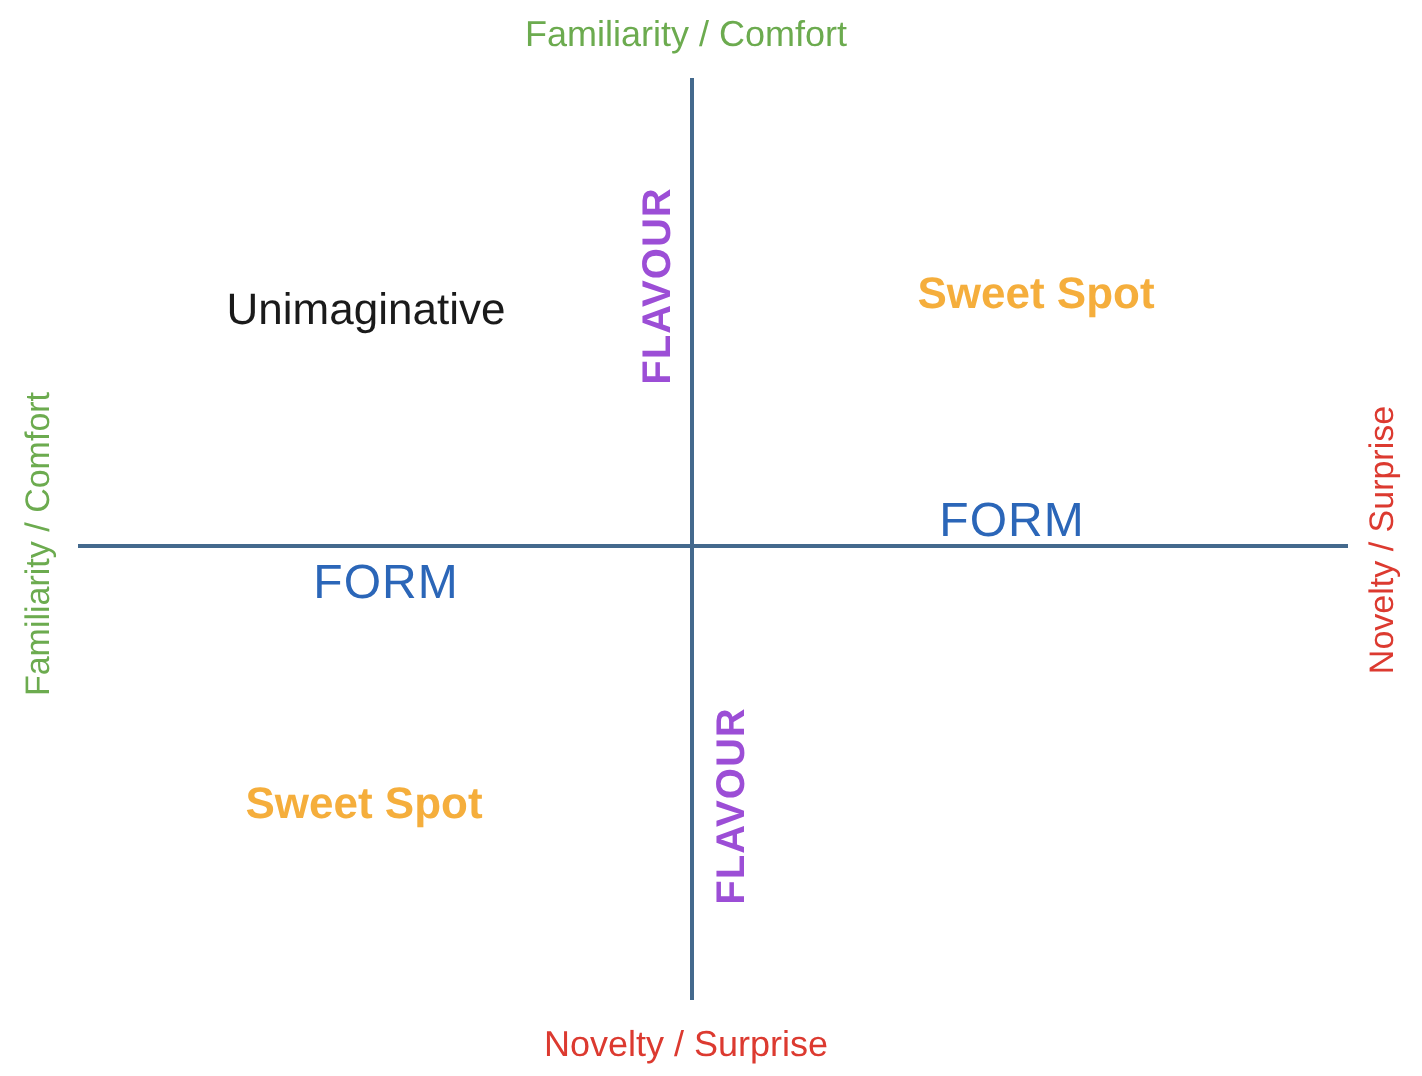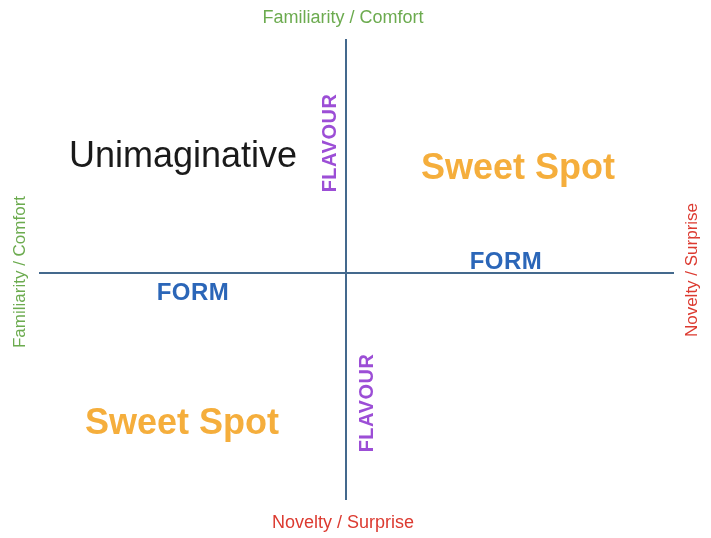--- a/index.html
+++ b/index.html
@@ -45,30 +45,29 @@
     font-size: 18px;
     font-weight: 400;
   }
   .edge-side {
     font-size: 17px;
     font-weight: 400;
   }
   .green  { color: var(--green); }
   .red    { color: var(--red); }
   .purple { color: var(--purple); font-weight: 700; font-size: 20px; letter-spacing: 0.5px; }
-  .blue   { color: var(--blue); font-weight: 700; font-size: 24px; letter-spacing: 0.5px; }
+  .blue   { color: var(--blue); font-weight: 400; font-size: 24px; letter-spacing: 0.5px; }
   .quad {
-    font-size: 36px;
+    font-size: 22px;
     color: var(--ink);
     font-weight: 400;
   }
   .quad.sweet {
     color: var(--orange);
     font-weight: 700;
-    margin-top: 20px;
   }
   #top-axis      { left: 343px; top: 17px; }
   #bottom-axis   { left: 343px; top: 522px; }
   #left-axis     { left: 19px;  top: 272px; }
   #right-axis    { left: 691px; top: 270px; }
   #flavour-top   { left: 329px; top: 143px; }
   #flavour-bottom{ left: 366px; top: 403px; }
   #form-left     { left: 193px; top: 292px; }
   #form-right    { left: 506px; top: 261px; }
   #q-top-left    { left: 183px; top: 155px; }

